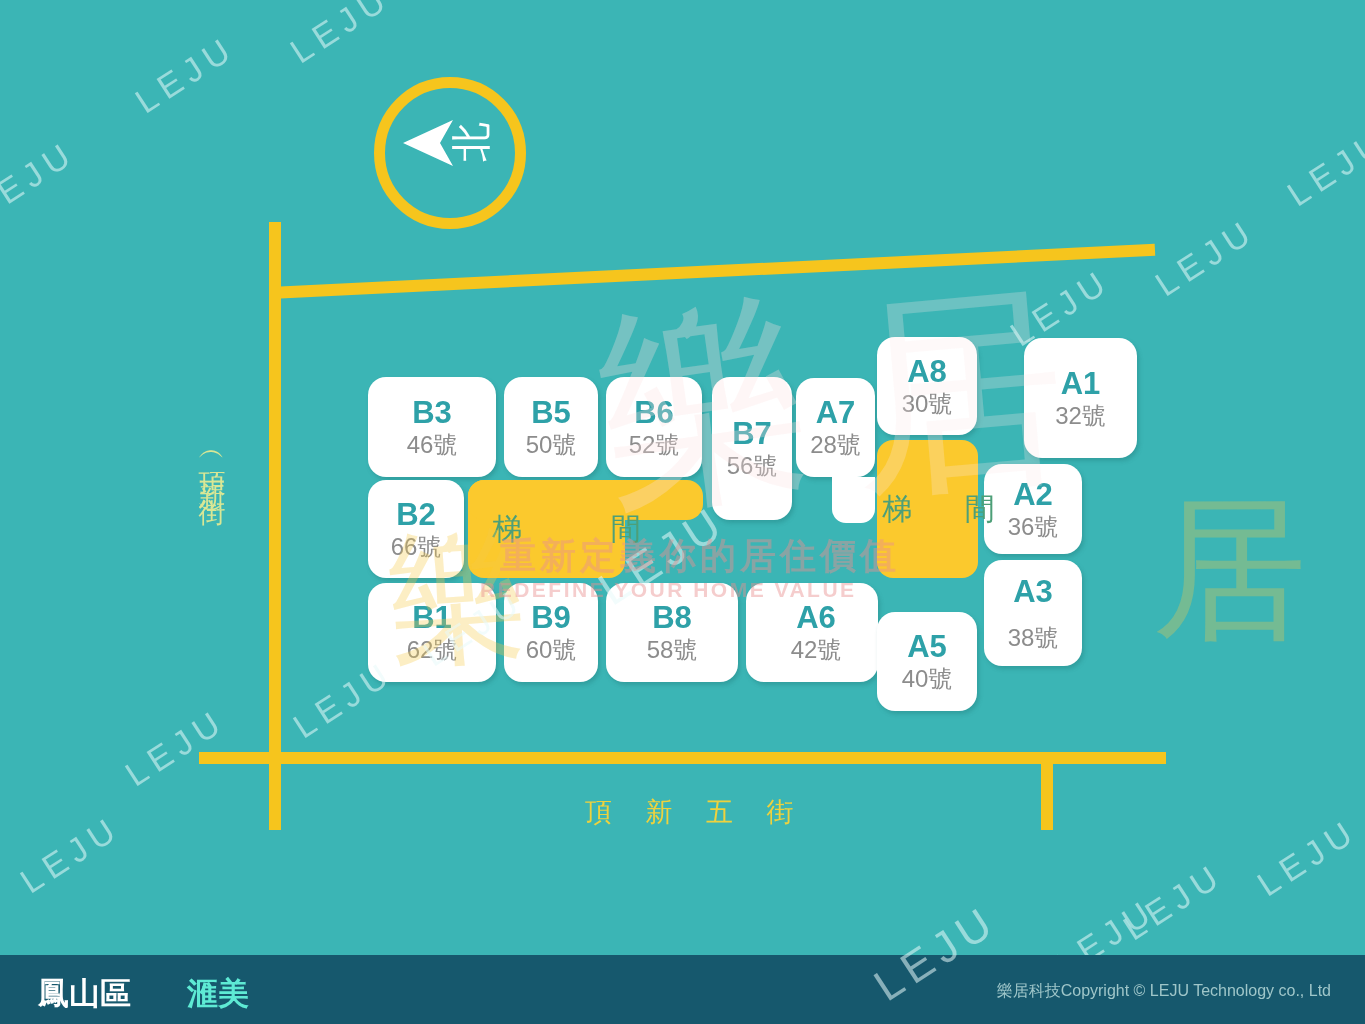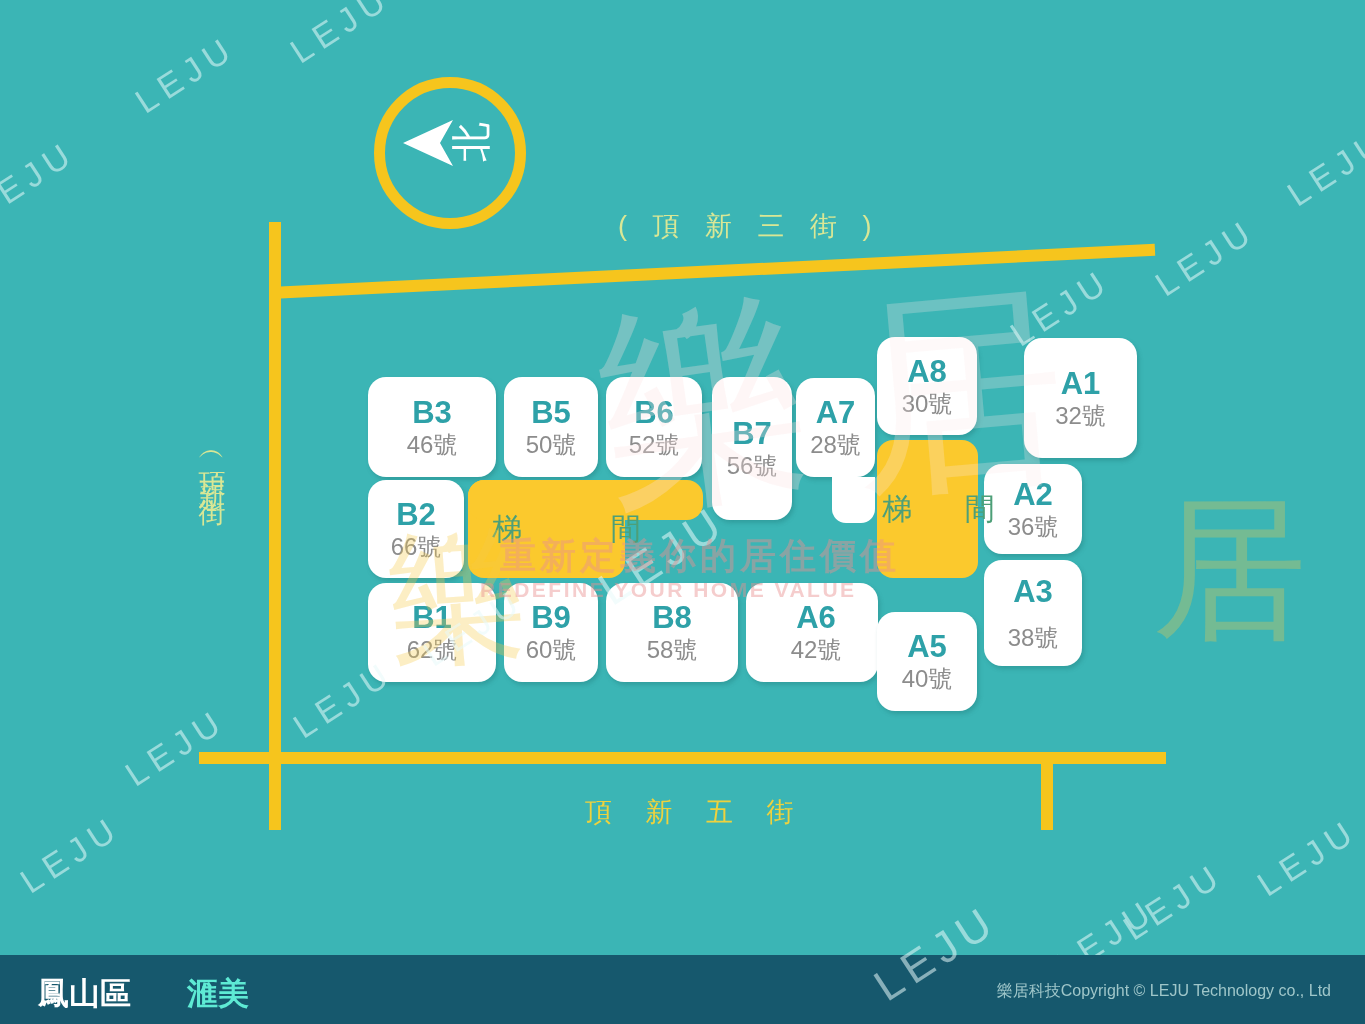--- a/index.html
+++ b/index.html
@@ -56,21 +56,20 @@
 
   <div class="road road-top"></div>
   <div class="road road-left"></div>
   <div class="road road-bottom"></div>
   <div class="road road-stub"></div>
 
   <div class="compass-ring"></div>
   <div class="compass-arrow"></div>
   <div class="compass-north">北</div>
 
-  <div class="street street-top">( 頂 新 三 街 )</div>
   <div class="street street-left">（頂新一街）</div>
   <div class="street street-bottom">頂 新 五 街</div>
 
   <div id="units-layer">
       <div class="unit" style="left: 368px; top: 377px; width: 128px; height: 100px;">
         <div class="unit-label">B3</div>
         <div class="unit-number">46號</div>
       </div>
       <div class="unit" style="left: 504px; top: 377px; width: 94px; height: 100px;">
         <div class="unit-label">B5</div>

